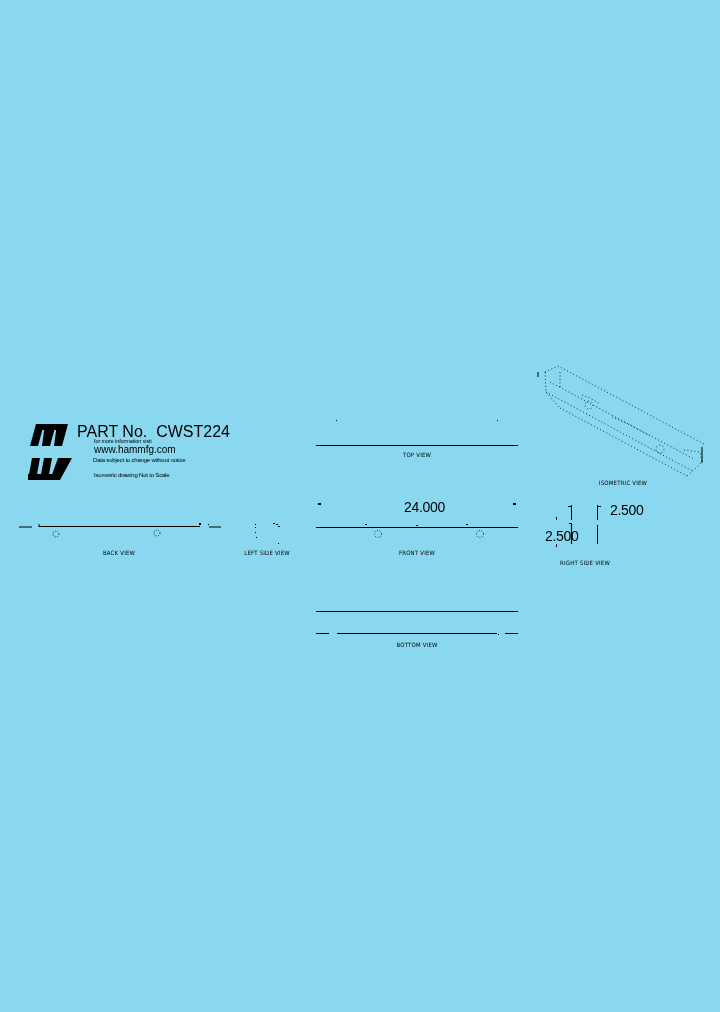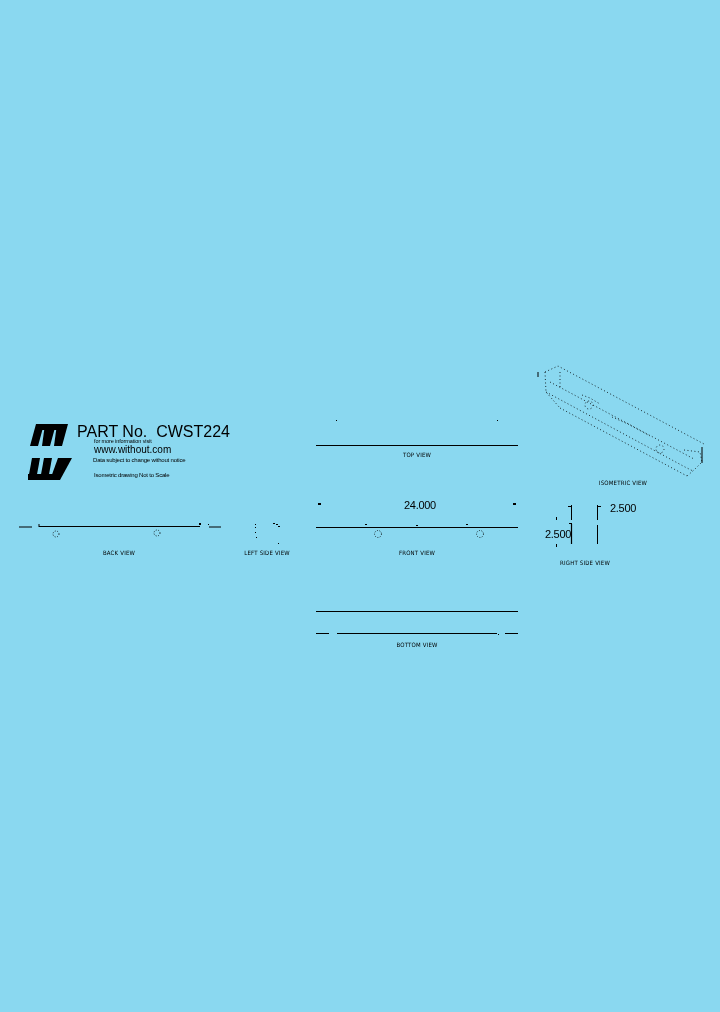--- a/index.html
+++ b/index.html
@@ -21,21 +21,21 @@
   }
   .title-line {
     position: absolute;
     white-space: nowrap;
     font-family: "Liberation Sans", sans-serif;
   }
   svg { position: absolute; overflow: visible; }
   .dim-text {
     position: absolute;
     font-family: "Liberation Sans", sans-serif;
-    font-size: 11px;
+    font-size: 14px;
     white-space: nowrap;
     letter-spacing: -0.3px;
   }
 </style>
 </head>
 <body>
 
 <div>
   <svg style="left:28px; top:424px;" width="44" height="57" viewBox="0 0 44 57">
 
@@ -48,21 +48,21 @@
     <polygon points="16,34 24,34 20,56 12,56" fill="#000"></polygon>
     <polygon points="30,34 44,34 32,56 22,56" fill="#000"></polygon>
     <rect x="0" y="50" width="32" height="6" fill="#000"></rect>
   </svg>
 
   <div class="title-line" style="left:77px; top:423px; font-size:16px;">
     <span>PART No.</span>&nbsp;
     <span>CWST224</span>
   </div>
   <div class="title-line" style="left:94px; top:438px; font-size:5.5px; letter-spacing:-0.1px;">for more information visit</div>
-  <div class="title-line" style="left:94px; top:444px; font-size:10px;">www.without.com</div>
+  <div class="title-line" style="left:94px; top:444px; font-size:10px;">www.hammfg.com</div>
   <div class="title-line" style="left:93px; top:457px; font-size:6px; letter-spacing:-0.2px;">Data subject to change without notice</div>
   <div class="title-line" style="left:94px; top:472px; font-size:6px; letter-spacing:-0.2px;">Isometric drawing Not to Scale</div>
 </div>
 
 <div>
   <svg style="left:0; top:0;" width="720" height="1012">
     <line x1="19" y1="527" x2="32" y2="527" stroke="#000" stroke-width="1"></line>
     <line x1="39" y1="526.5" x2="200" y2="526.5" stroke="#000" stroke-width="1"></line>
     <line x1="39" y1="524" x2="39" y2="527" stroke="#000" stroke-width="1"></line>
     <rect x="199" y="523" width="2" height="2" fill="#000"></rect>

